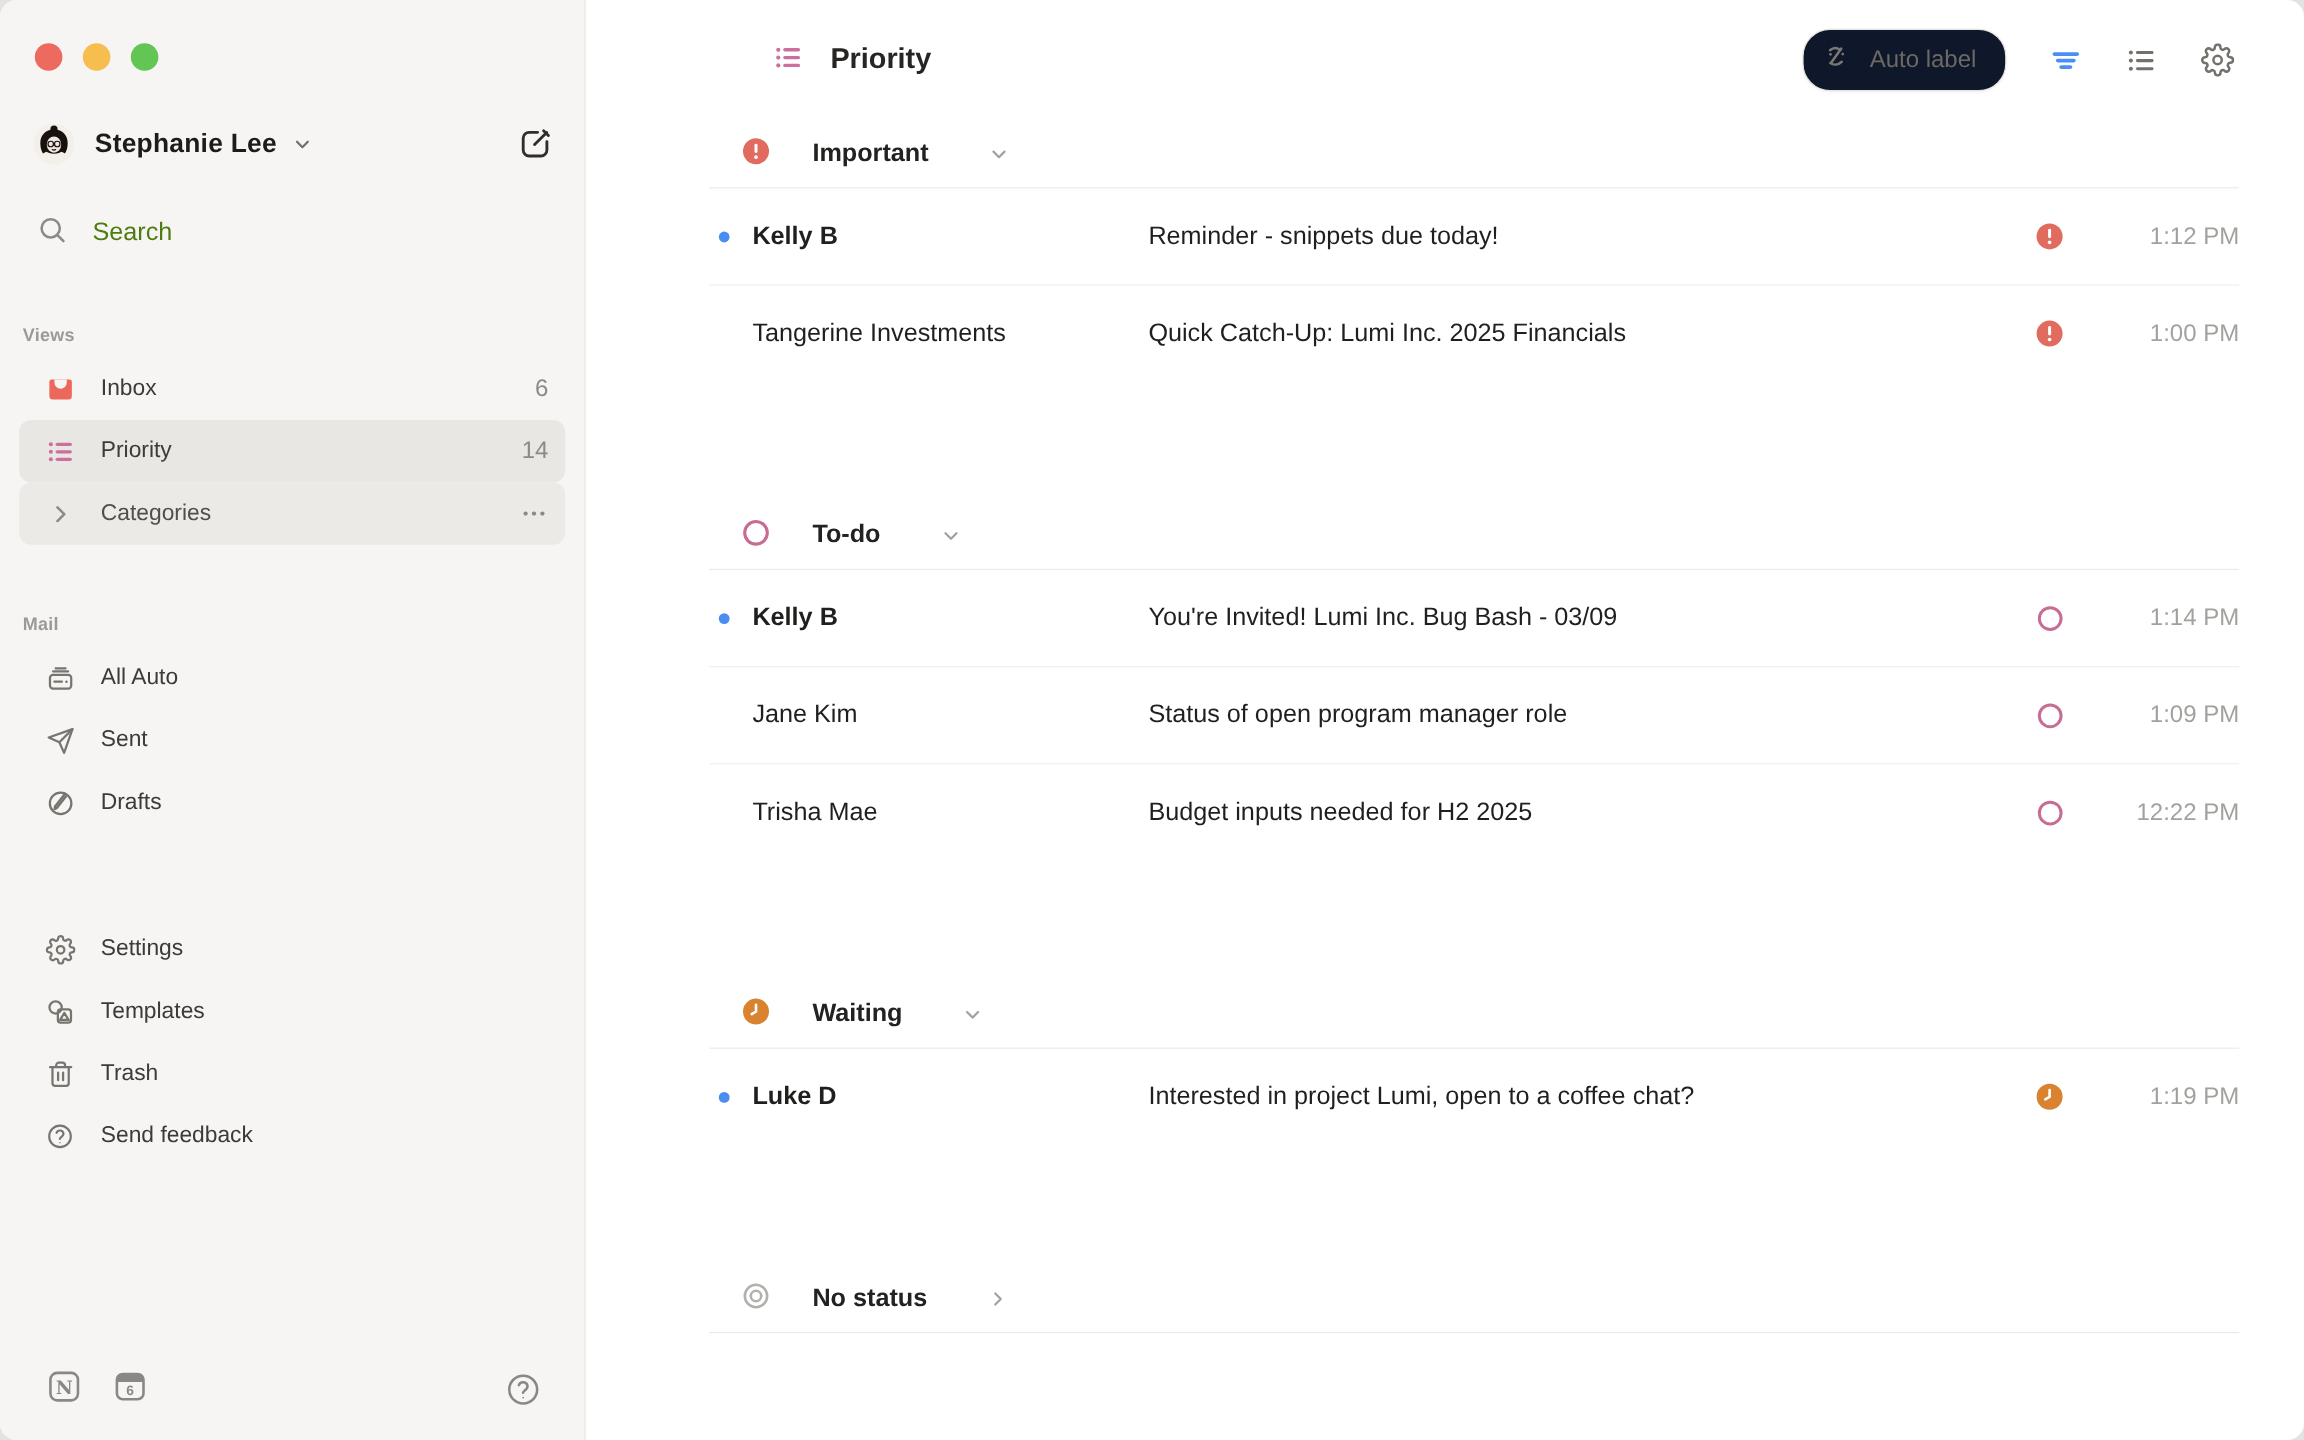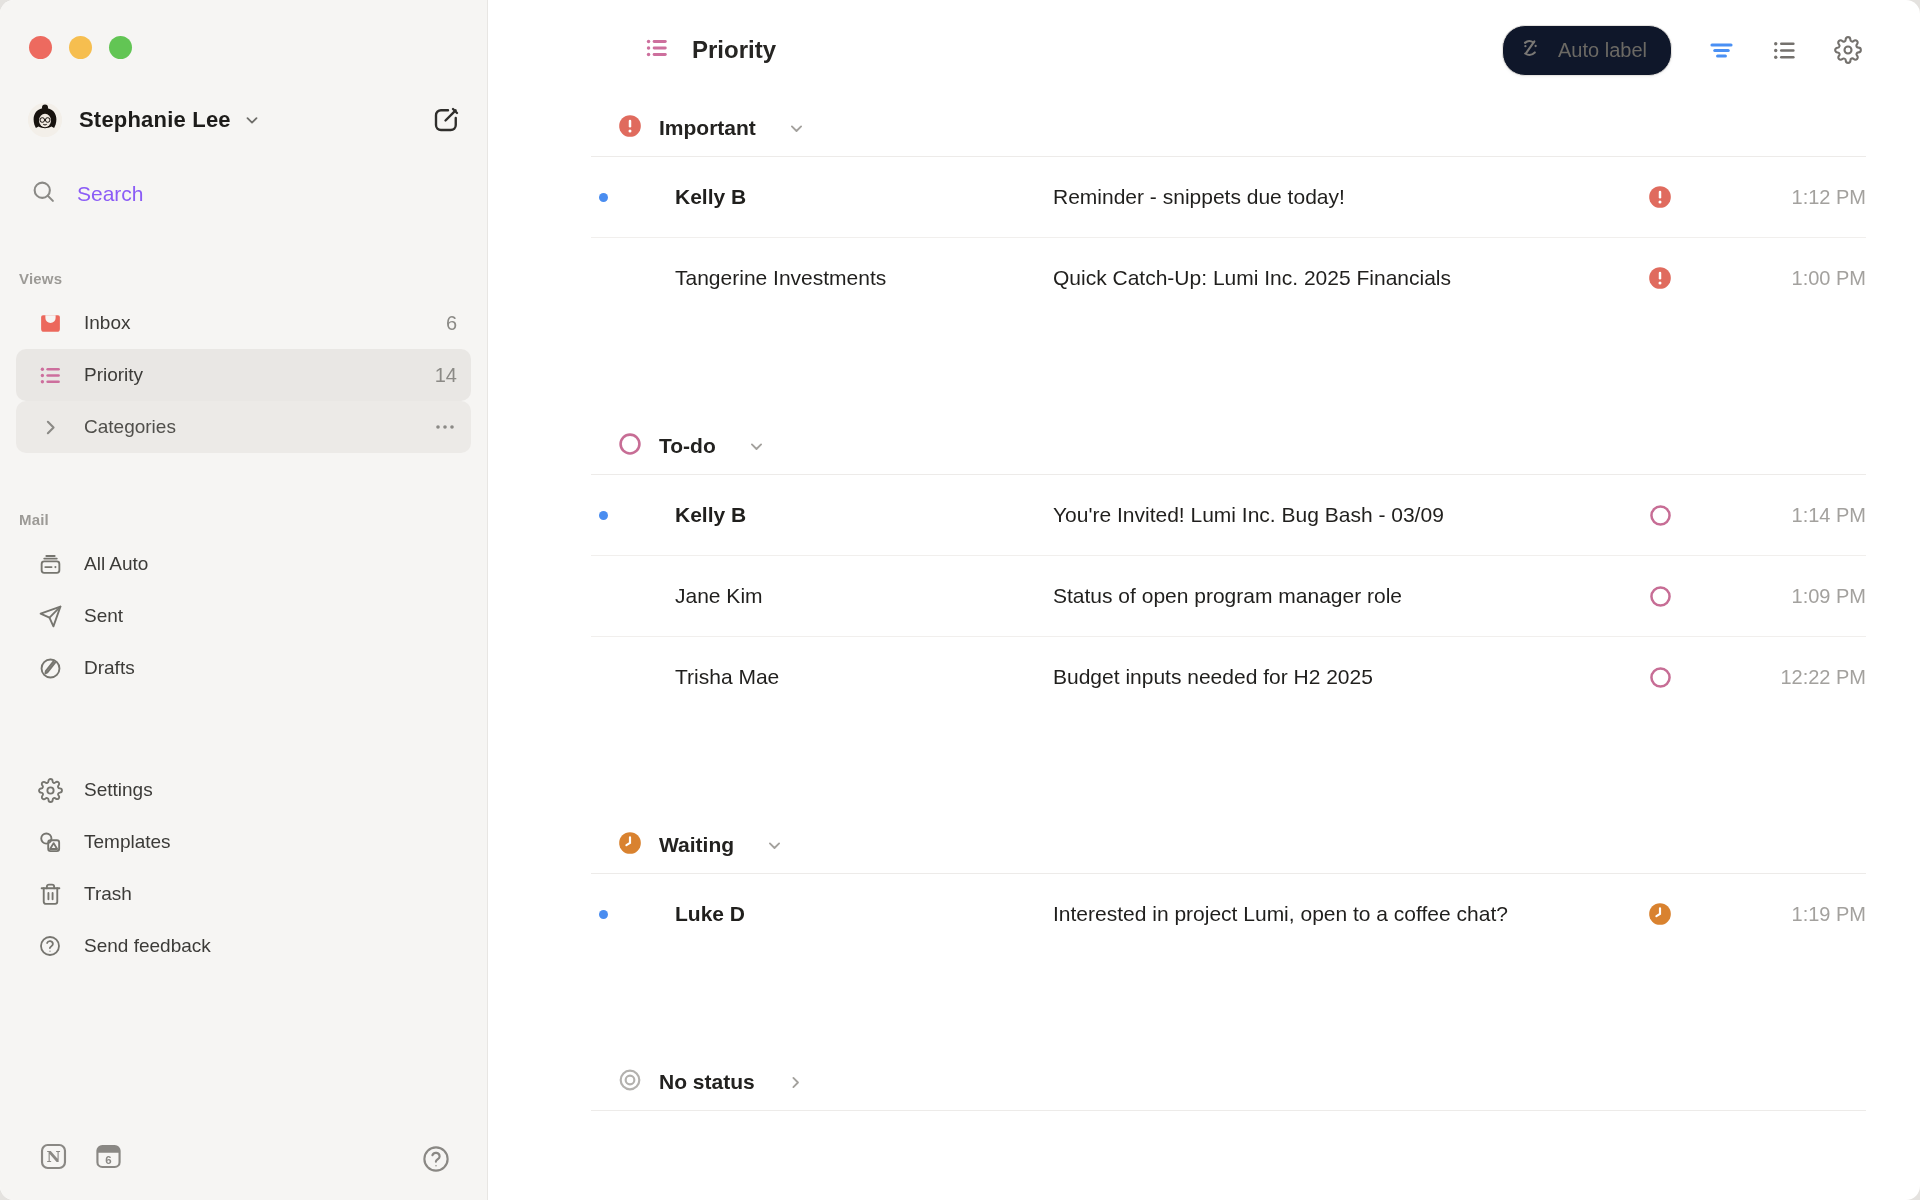--- a/index.html
+++ b/index.html
@@ -19,21 +19,21 @@
   .light{width:23px;height:23px;border-radius:50%;}
   .light.red{background:#ed6a5f;} .light.yellow{background:#f6be4f;} .light.green{background:#62c554;}
 
   .account{display:flex;align-items:center;margin:44px 26px 0 28px;justify-content:flex-end;}
   .avatar{width:34px;height:34px;border-radius:50%;overflow:hidden;background:#f3efe9;flex:0 0 auto;}
   .acct-name{margin-left:17px;font-size:22px;font-weight:700;color:#1d1c1a;letter-spacing:.2px;}
   .acct-chevron{margin-left:12px;display:flex;}
   .compose{margin-left:auto;display:flex;cursor:pointer;}
 
   .search{display:flex;align-items:center;gap:21px;margin:42px 0 0 31px;cursor:pointer;}
-  .search-lbl{font-size:21px;color:#8b5cf6;}
+  .search-lbl{font-size:21px;color:#4d7c0f;}
 
   .sec-label{font-size:15px;font-weight:600;color:#9c9a96;margin:62px 0 10px 19px;letter-spacing:.2px;}
   .sec-label.mail{margin-top:58px;}
   .nav{padding:0 16px;}
   .s-item{
     height:52px;display:flex;align-items:center;gap:21px;
     padding:0 14px 0 21px;border-radius:10px;cursor:pointer;
   }
   .s-item.sel{background:#e9e7e4;}
   .s-item.cat{background:#eceae7;}
@@ -57,30 +57,30 @@
     border:1px solid #e6e4e1;border-radius:23px;background:#0f172a;
     box-shadow:0 1px 3px rgba(0,0,0,.05);cursor:pointer;
   }
   .pill-lbl{font-size:20px;color:#6b6964;}
   .tb-ic{display:flex;cursor:pointer;}
 
   .content{margin:0 54px 0 103px;}
   .group{margin-top:100px;}
   .group:first-child{margin-top:0;}
   .group-hdr{
-    height:56px;display:flex;align-items:center;gap:16px;
+    height:56px;display:flex;align-items:center;gap:34px;
     padding-left:26px;border-bottom:1px solid #edebe9;cursor:pointer;
   }
   .group-lbl{font-size:21px;font-weight:600;color:#232220;}
   .g-chev{margin-left:16px;display:flex;}
 
   .row{
     display:grid;grid-template-columns:28px 330px 1fr 56px 130px;
     align-items:center;height:80px;border-bottom:1px solid #f1efed;
-    padding-left:8px;cursor:pointer;gap:48px;
+    padding-left:8px;cursor:pointer;
   }
   .row:last-child{border-bottom:none;}
   .dotcell{display:flex;align-items:center;}
   .dot{width:9px;height:9px;border-radius:50%;background:#4a8df0;}
   .sender{font-size:21px;color:#201f1d;white-space:nowrap;overflow:hidden;}
   .row.unread .sender{font-weight:700;}
   .subject{font-size:21px;color:#201f1d;white-space:nowrap;overflow:hidden;}
   .badge{display:flex;justify-content:center;}
   .time{font-size:20px;color:#a3a19e;text-align:right;white-space:nowrap;}
 </style>

